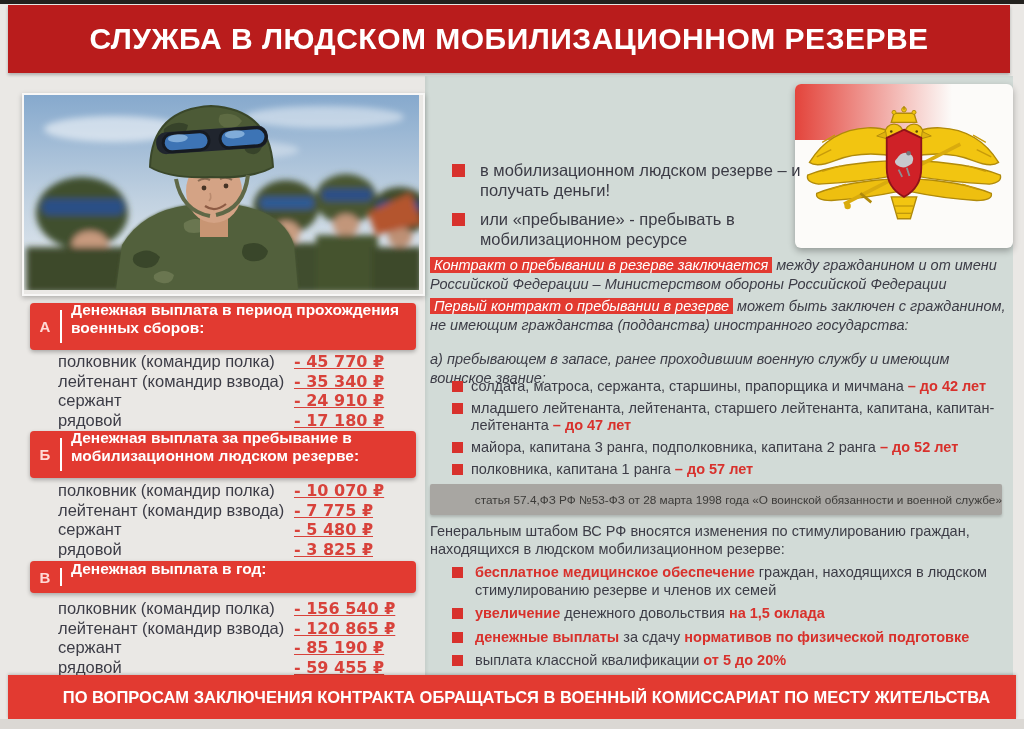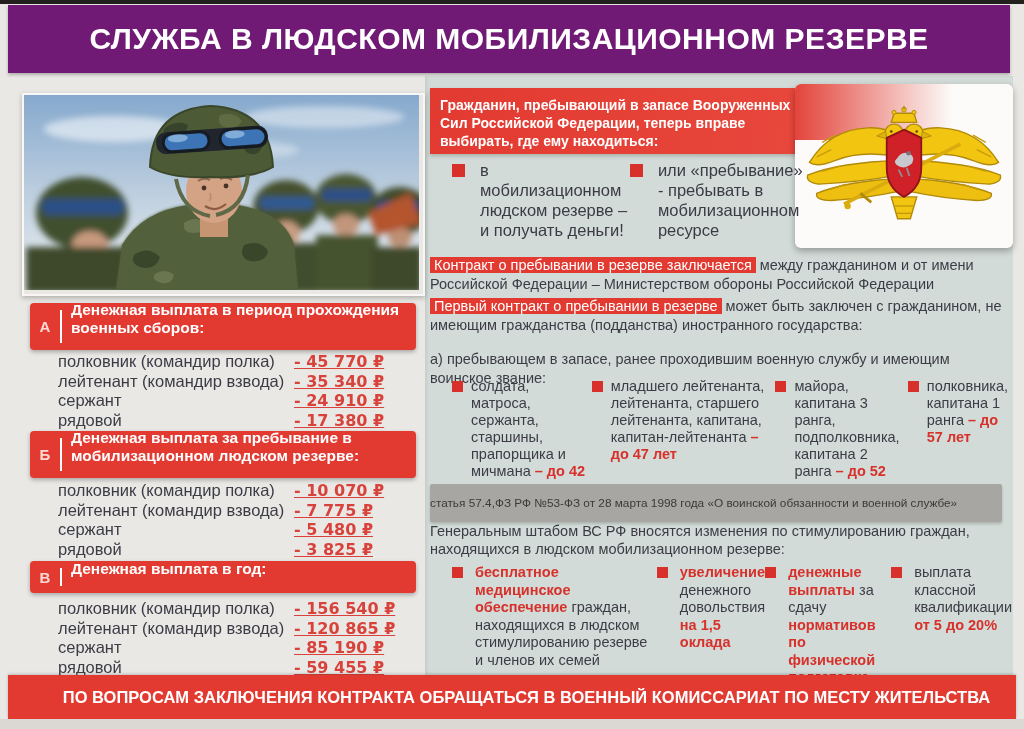--- a/index.html
+++ b/index.html
@@ -5,21 +5,21 @@
   html,body{margin:0;padding:0;background:#f5f4f2;}
   #poster{
     position:relative;width:1024px;height:729px;overflow:hidden;
     background:#eae8e5;font-family:"Liberation Sans",sans-serif;
     -webkit-font-smoothing:antialiased;
   }
   .abs{position:absolute;}
   
   .top-edge{left:0;top:0;width:1024px;height:4px;background:#23211e;}
   .title-bar{
-    left:8px;top:5px;width:1002px;height:68px;background:#701a75;
+    left:8px;top:5px;width:1002px;height:68px;background:#b91c1c;
     display:flex;align-items:center;justify-content:center;
     box-shadow:0 2px 3px rgba(0,0,0,.25);
   }
   .title-bar span{color:#fff;font-weight:bold;font-size:30px;letter-spacing:.5px;white-space:nowrap;}
   
   .right-panel{left:425px;top:76px;width:588px;height:599px;background:#d2dbd7;box-shadow:inset 2px 0 3px rgba(0,0,0,.06);}
   
   .photo{left:22px;top:93px;width:399px;height:199px;box-shadow:0 2px 5px rgba(0,0,0,.25);border:2px solid rgba(255,255,255,.65);}
   .photo svg{display:block;}
   
@@ -33,45 +33,45 @@
   .rows{left:58px;width:358px;}
   .prow{display:flex;font-size:16.5px;line-height:19.5px;color:#3c3c46;}
   .prow .rank{flex:1;}
   .prow .amt{width:122px;color:#d8423b;font-weight:bold;font-family:"DejaVu Sans",sans-serif;font-size:16px;text-decoration:underline;}
   
   .intro-box{
     left:430px;top:88px;width:372px;height:66px;background:linear-gradient(100deg,#e23a31,#e8473c);
     color:#fff;font-size:14px;font-weight:bold;line-height:1.3;padding:8px 10px;box-sizing:border-box;
     box-shadow:0 2px 4px rgba(0,0,0,.2);
   }
-  .blist{display:flex;flex-direction:row;}
+  .blist{display:flex;flex-direction:column;}
   .bitem{display:flex;align-items:flex-start;}
   .bsq{width:13px;height:13px;background:#d8312c;flex:0 0 13px;margin-top:4px;}
   .intro-bullets{left:452px;top:160px;width:360px;}
   .intro-bullets .bitem{margin-bottom:9px;}
   .intro-bullets .btxt{font-size:16.5px;line-height:20px;color:#3b3b45;font-weight:500;padding-left:15px;}
   
   .emblem-panel{
     left:795px;top:84px;width:218px;height:164px;background:#fcfbf9;border-radius:6px;
     box-shadow:0 3px 7px rgba(0,0,0,.3);overflow:hidden;
   }
   .emblem-band{position:absolute;left:0;top:0;width:100%;height:56px;
     background:linear-gradient(to right,rgba(226,58,49,.95),rgba(226,58,49,0) 72%);}
   .emblem-panel svg{position:absolute;left:9px;top:16px;}
   
-  .para{left:430px;width:578px;font-size:14.5px;line-height:1.3;color:#3c3c46;}
+  .para{left:430px;width:578px;font-size:14.5px;line-height:1.3;color:#3c3c46;font-style:italic;}
   .hl{background:#e23a31;color:#fff;padding:0 4px;font-weight:500;}
   .age-bullets{left:452px;top:378px;width:556px;}
   .age-bullets .bitem{margin-bottom:5px;}
   .age-bullets .bsq{width:11px;height:11px;flex:0 0 11px;margin-top:3px;}
   .age-bullets .btxt{font-size:14.5px;line-height:17px;color:#3c3c46;padding-left:8px;}
   .redb{color:#d8312c;font-weight:bold;}
   .statute-bar{
-    left:430px;top:484px;width:572px;height:38px;background:#a8a6a2;border-radius:2px;
-    display:flex;align-items:center;justify-content:flex-start;
+    left:430px;top:484px;width:572px;height:31px;background:#a8a6a2;border-radius:2px;
+    display:flex;align-items:center;justify-content:flex-end;
     font-size:11.8px;color:#3b3a38;font-weight:500;box-shadow:0 2px 3px rgba(0,0,0,.18);
   }
   .incent-head{left:430px;top:522px;width:584px;font-size:14.5px;line-height:1.26;color:#3c3c46;}
   .incent-bullets{left:452px;top:564px;width:560px;}
   .incent-bullets .bitem{margin-bottom:6px;}
   .incent-bullets .bsq{width:11px;height:11px;flex:0 0 11px;margin-top:3px;}
   .incent-bullets .btxt{font-size:14.5px;line-height:17.5px;color:#3c3c46;padding-left:12px;}
   
   .footer-bar{
     left:8px;top:675px;width:1008px;height:44px;background:#e23a31;
@@ -164,23 +164,20 @@
         <rect x="196" y="36" width="46" height="18" rx="9" fill="#3d74b5" stroke="#161a21" stroke-width="3"></rect>
         <ellipse cx="154" cy="41" rx="10" ry="4" fill="#9cc4e8" opacity=".7"></ellipse>
         <ellipse cx="211" cy="41" rx="10" ry="4" fill="#9cc4e8" opacity=".7"></ellipse>
       </g>
 
       <path d="M152,84 Q158,116 186,121" stroke="#5f6847" stroke-width="4" fill="none"></path>
       <path d="M224,80 Q220,114 192,120" stroke="#5f6847" stroke-width="4" fill="none"></path>
     </svg>
   </div>
 
-  <div class="abs intro-box">
-    <span>Гражданин, пребывающий в запасе Вооруженных Сил Российской Федерации, теперь вправе выбирать, где ему находиться:</span>
-  </div>
 
   <div class="abs emblem-panel">
     <div class="emblem-band"></div>
     <svg width="200" height="132" viewBox="0 0 220 132">
       <defs>
         <g id="wingL">
           <path d="M6,62 Q28,26 70,24 Q96,23 104,38 L104,56 Q64,48 34,60 Q14,68 6,62 Z" fill="#f2c511" stroke="#b08a0b" stroke-width="1.5"></path>
           <path d="M4,76 Q40,62 104,60 L104,76 Q58,84 16,86 Q2,84 4,76 Z" fill="#f2c511" stroke="#b08a0b" stroke-width="1.5"></path>
           <path d="M14,96 Q50,82 104,80 L104,94 Q66,102 30,104 Q12,104 14,96 Z" fill="#eebf10" stroke="#b08a0b" stroke-width="1.5"></path>
           <path d="M20,40 L34,32 M14,56 L30,48 M20,72 L40,66 M28,92 L46,86" stroke="#c79a0a" stroke-width="1.4"></path>
@@ -240,21 +237,21 @@
     <div class="prow">
         <span class="rank">лейтенант (командир взвода)</span>
         <span class="amt">- 35 340 ₽</span>
       </div>
     <div class="prow">
         <span class="rank">сержант</span>
         <span class="amt">- 24 910 ₽</span>
       </div>
     <div class="prow">
         <span class="rank">рядовой</span>
-        <span class="amt">- 17 380 ₽</span>
+        <span class="amt">- 17 180 ₽</span>
       </div>
   </div>
 
   <div class="abs pay-head" style="top:431px;height:47px;">
     <span class="pay-label">Б</span>
     <span class="pay-vbar"></span>
     <span class="pay-title">Денежная выплата за пребывание в мобилизационном людском резерве:</span>
   </div>
   <div class="abs rows" style="top:481px;">
     <div class="prow">

